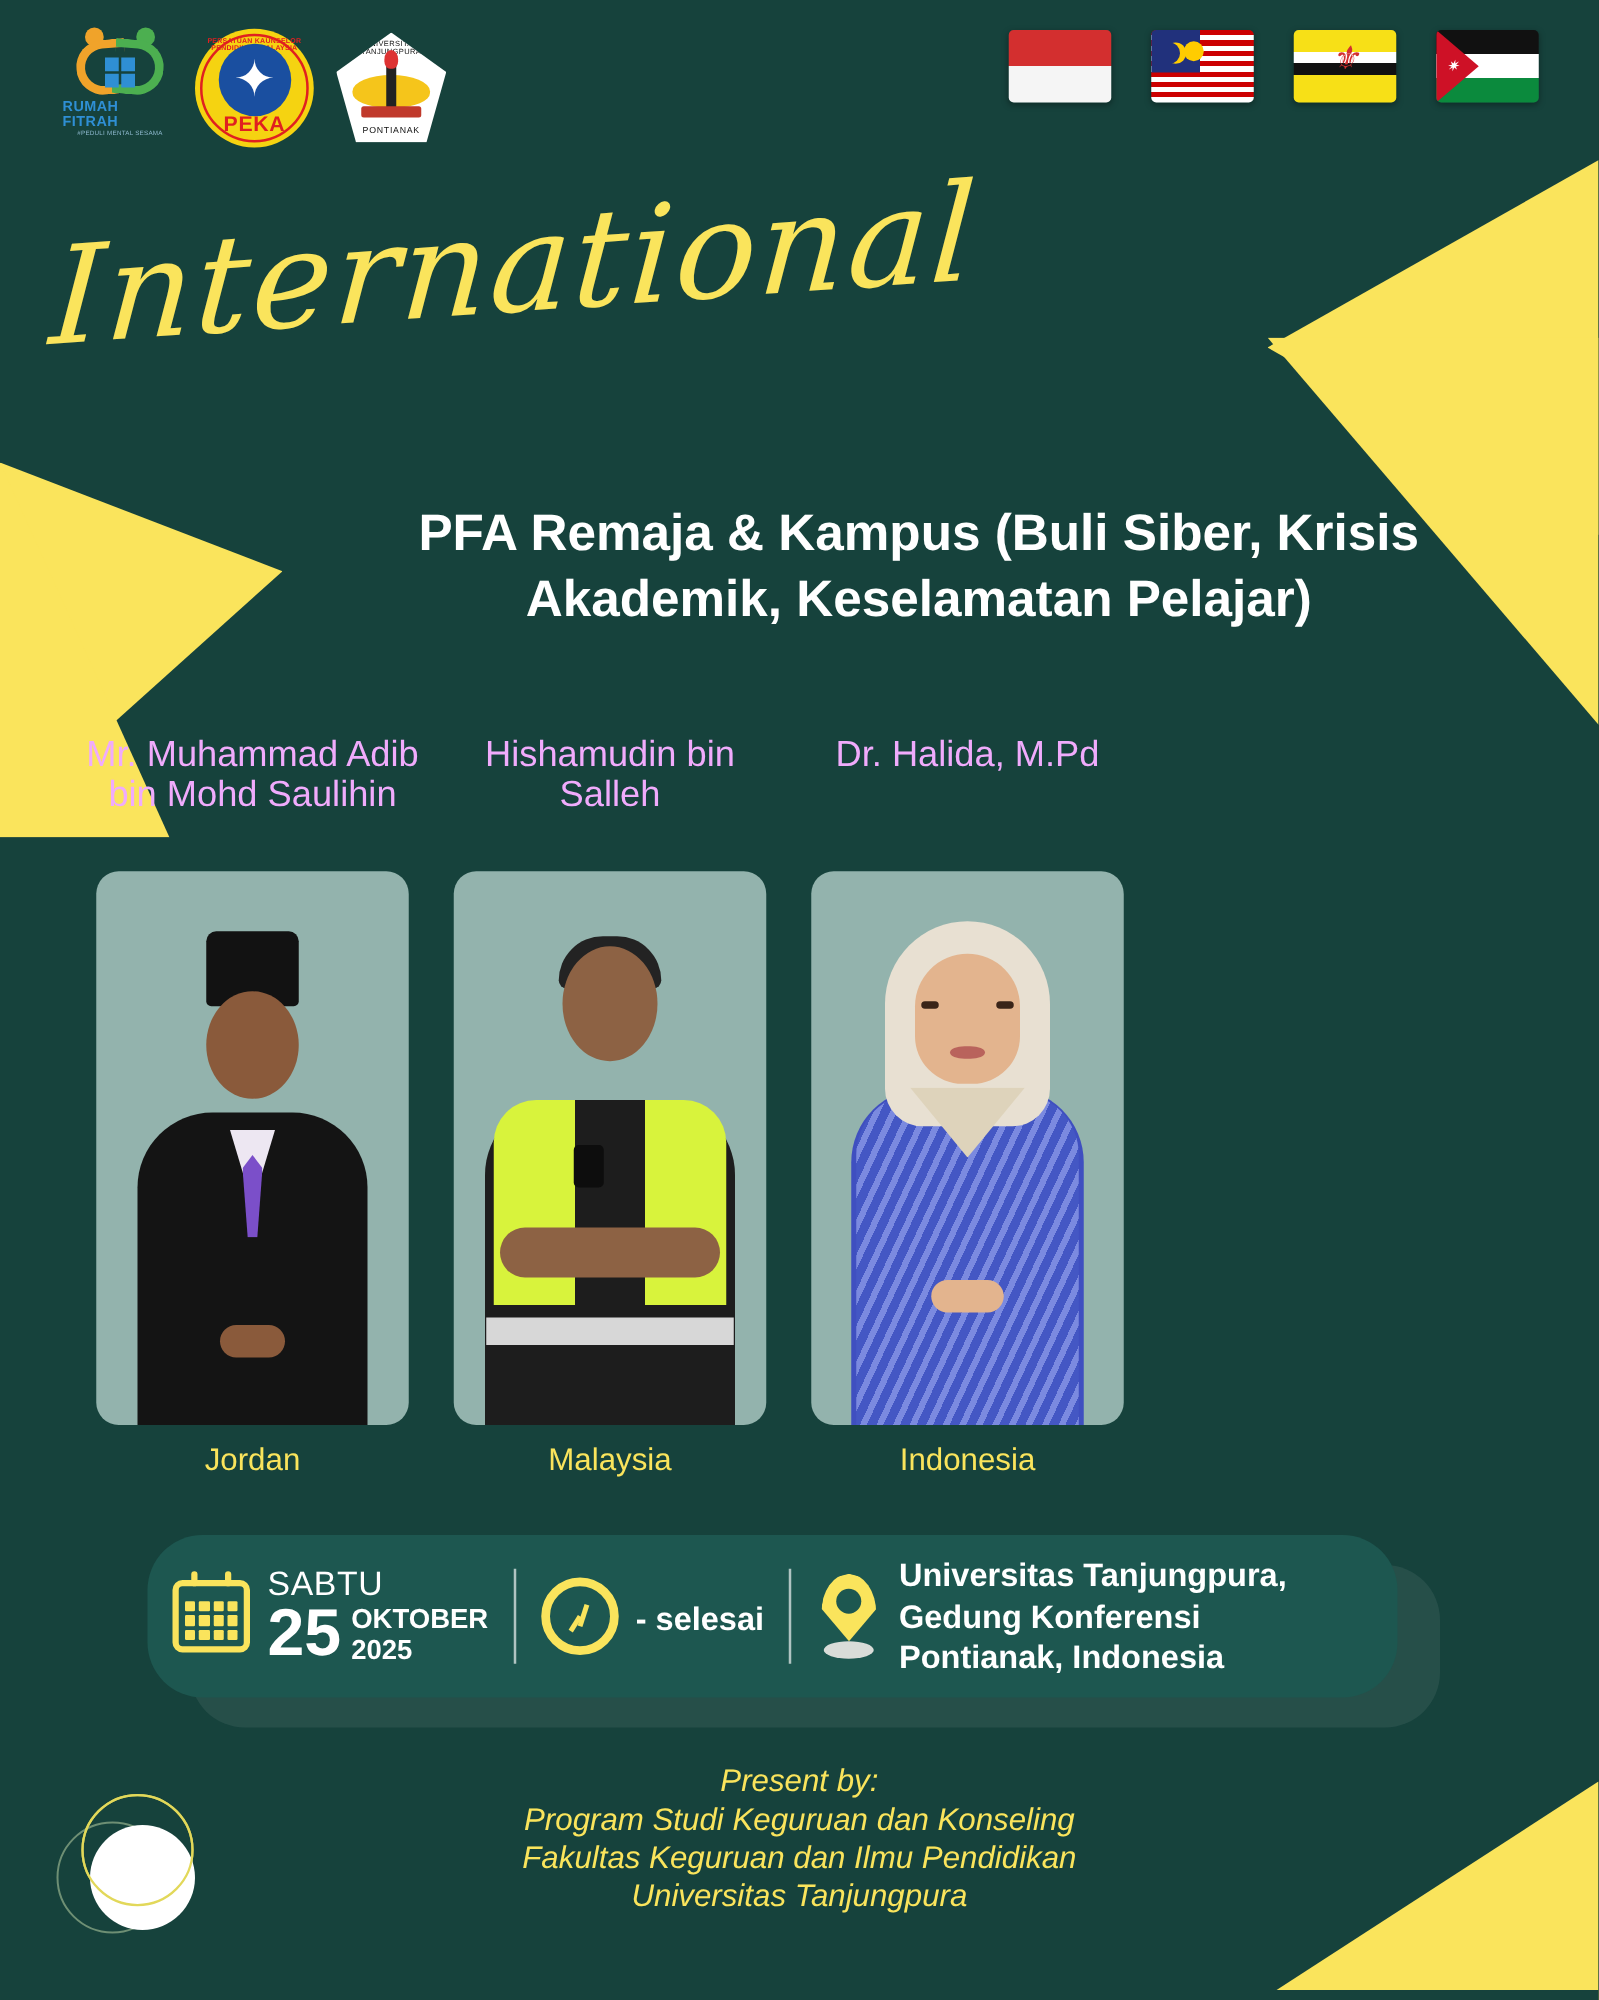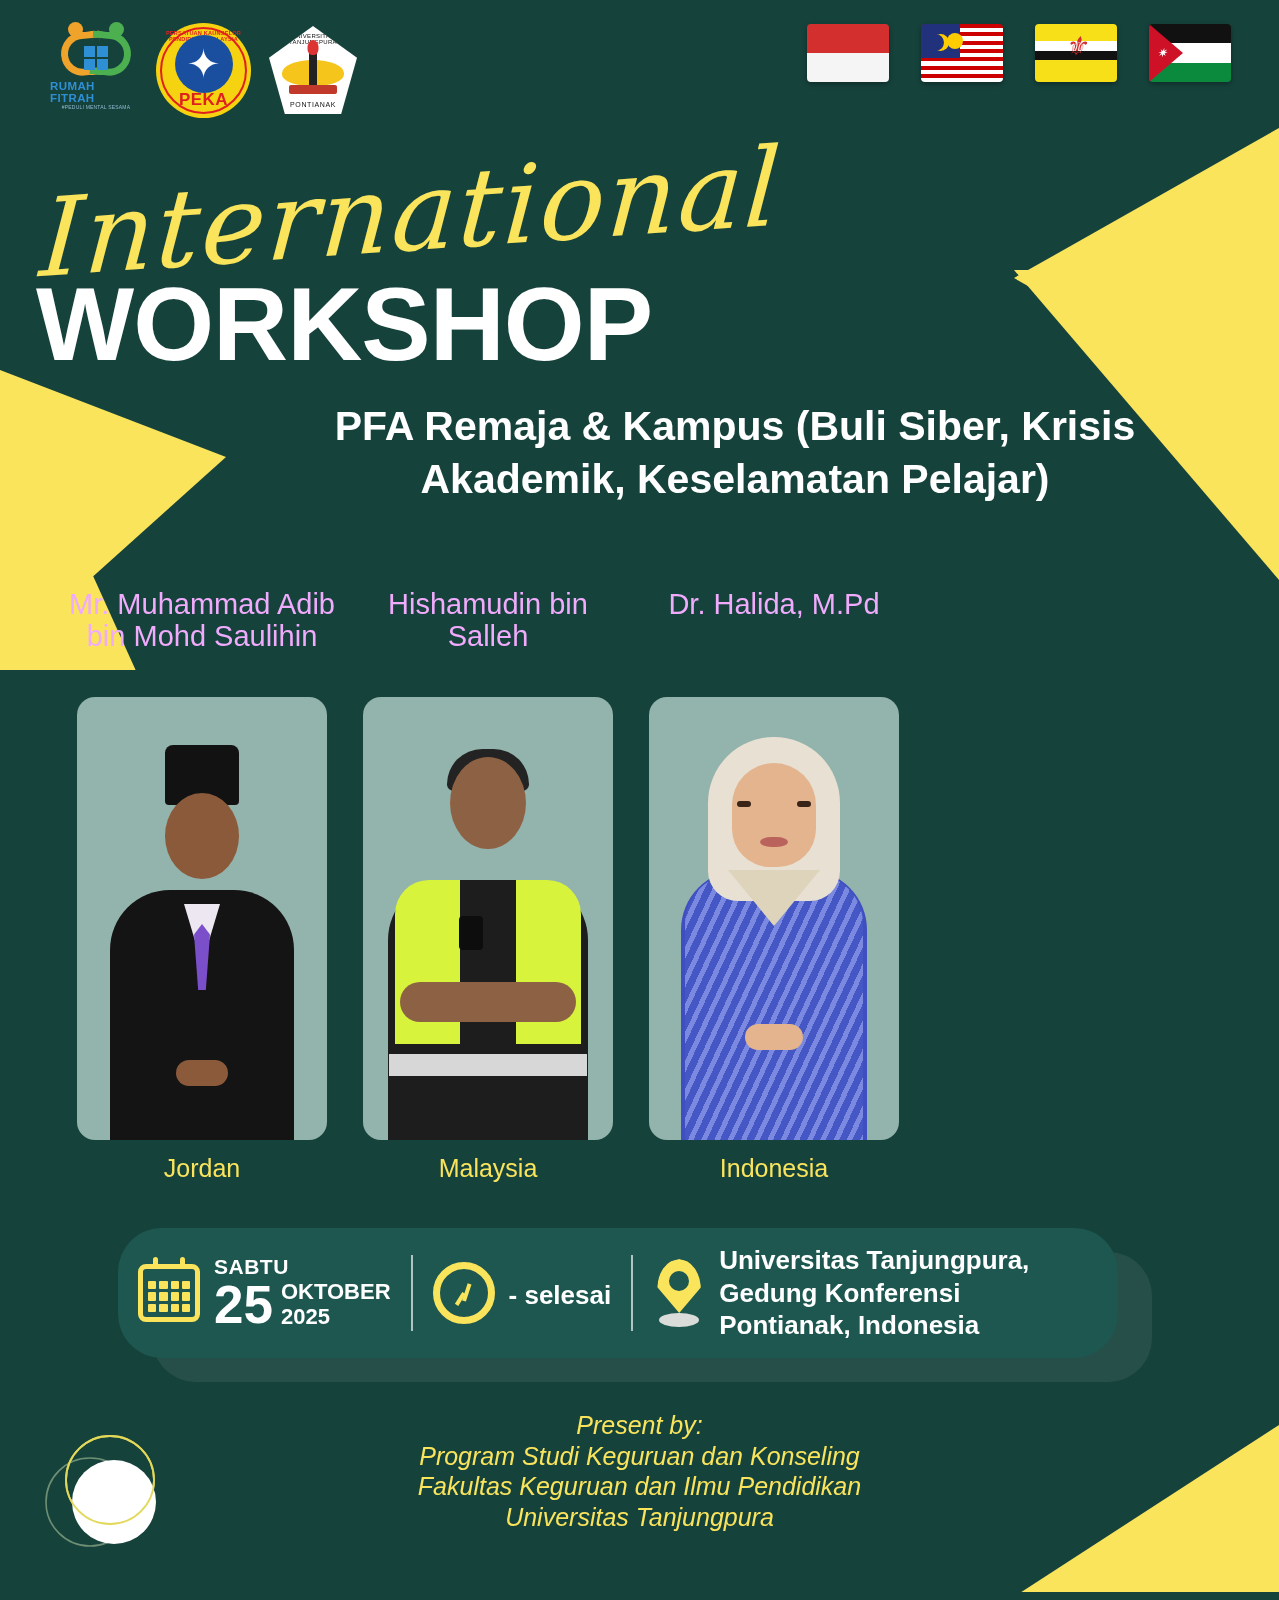--- a/index.html
+++ b/index.html
@@ -212,21 +212,21 @@
   .cal-grid{position:absolute;left:5px;top:12px;right:5px;bottom:5px;display:grid;grid-template-columns:repeat(4,1fr);grid-template-rows:repeat(3,1fr);gap:3px;}
   .cal-grid i{background:#fae45c;border-radius:1px;}
   .clock{width:62px;height:62px;border:7px solid #fae45c;border-radius:50%;position:relative;}
   .clock .hh{position:absolute;left:50%;top:14px;width:4px;height:18px;background:#fae45c;transform-origin:bottom center;transform:translateX(-50%) rotate(18deg);}
   .clock .mm{position:absolute;left:50%;top:24px;width:4px;height:14px;background:#fae45c;transform-origin:top center;transform:translateX(-50%) rotate(32deg);}
   .pin{width:52px;height:68px;position:relative;}
   .pin .drop{position:absolute;left:4px;top:0;width:44px;height:54px;background:#fae45c;border-radius:50% 50% 50% 50%/58% 58% 42% 42%;clip-path:polygon(50% 100%,0 52%,4% 28%,22% 6%,50% 0,78% 6%,96% 28%,100% 52%);}
   .pin .hole{position:absolute;left:16px;top:12px;width:20px;height:20px;border-radius:50%;background:#1d5750;}
   .pin .base{position:absolute;left:6px;bottom:0;width:40px;height:14px;background:#d9dcd8;border-radius:50%;}
 
-  .d-day{font-size:21px;font-weight:bold;letter-spacing:.5px;line-height:1;}
+  .d-day{font-size:27px;font-weight:normal;letter-spacing:.5px;line-height:1;}
   .d-row{display:flex;align-items:flex-end;gap:8px;margin-top:2px;}
   .d-num{font-size:53px;font-weight:bold;line-height:.92;}
   .d-mo{font-size:22px;font-weight:bold;line-height:1.12;}
   .d-yr{font-size:22px;font-weight:bold;line-height:1.12;}
   .t-main{font-size:40px;font-weight:bold;line-height:1;}
   .t-sub{font-size:26px;font-weight:bold;margin-top:4px;}
   .loc{font-size:26px;font-weight:bold;line-height:1.26;}
 
   
   .present{
@@ -293,21 +293,20 @@
       </div>
     <div class="flag flag-bn">
         <i>⚜</i>
       </div>
     <div class="flag flag-jo">
         <i>✷</i>
       </div>
   </div>
 
   <div class="title-script">International</div>
-  <div class="title-main">WORKSHOP</div>
   <div class="subtitle">PFA Remaja &amp; Kampus (Buli Siber, Krisis Akademik, Keselamatan Pelajar)</div>
 
   <div class="speakers">
 
     <div class="sp">
       <div class="sp-name">Mr. Muhammad Adib bin Mohd Saulihin</div>
       <div class="sp-photo">
         <div class="ph p1">
           <span class="cap"></span>
             <span class="head"></span>

